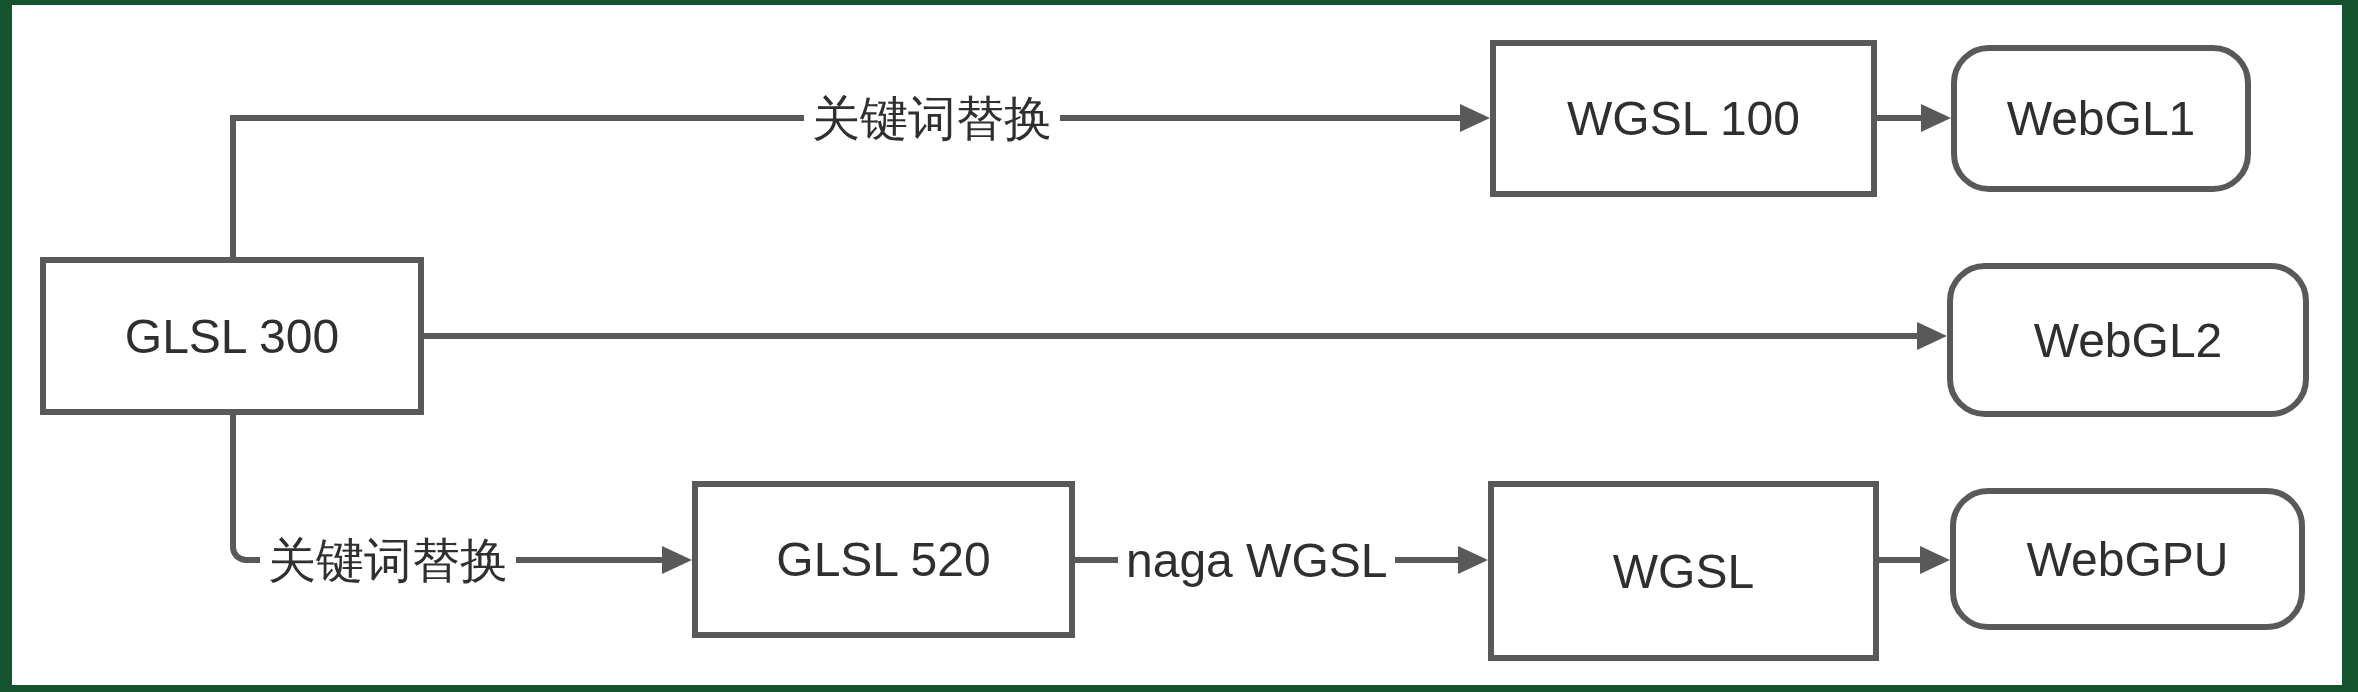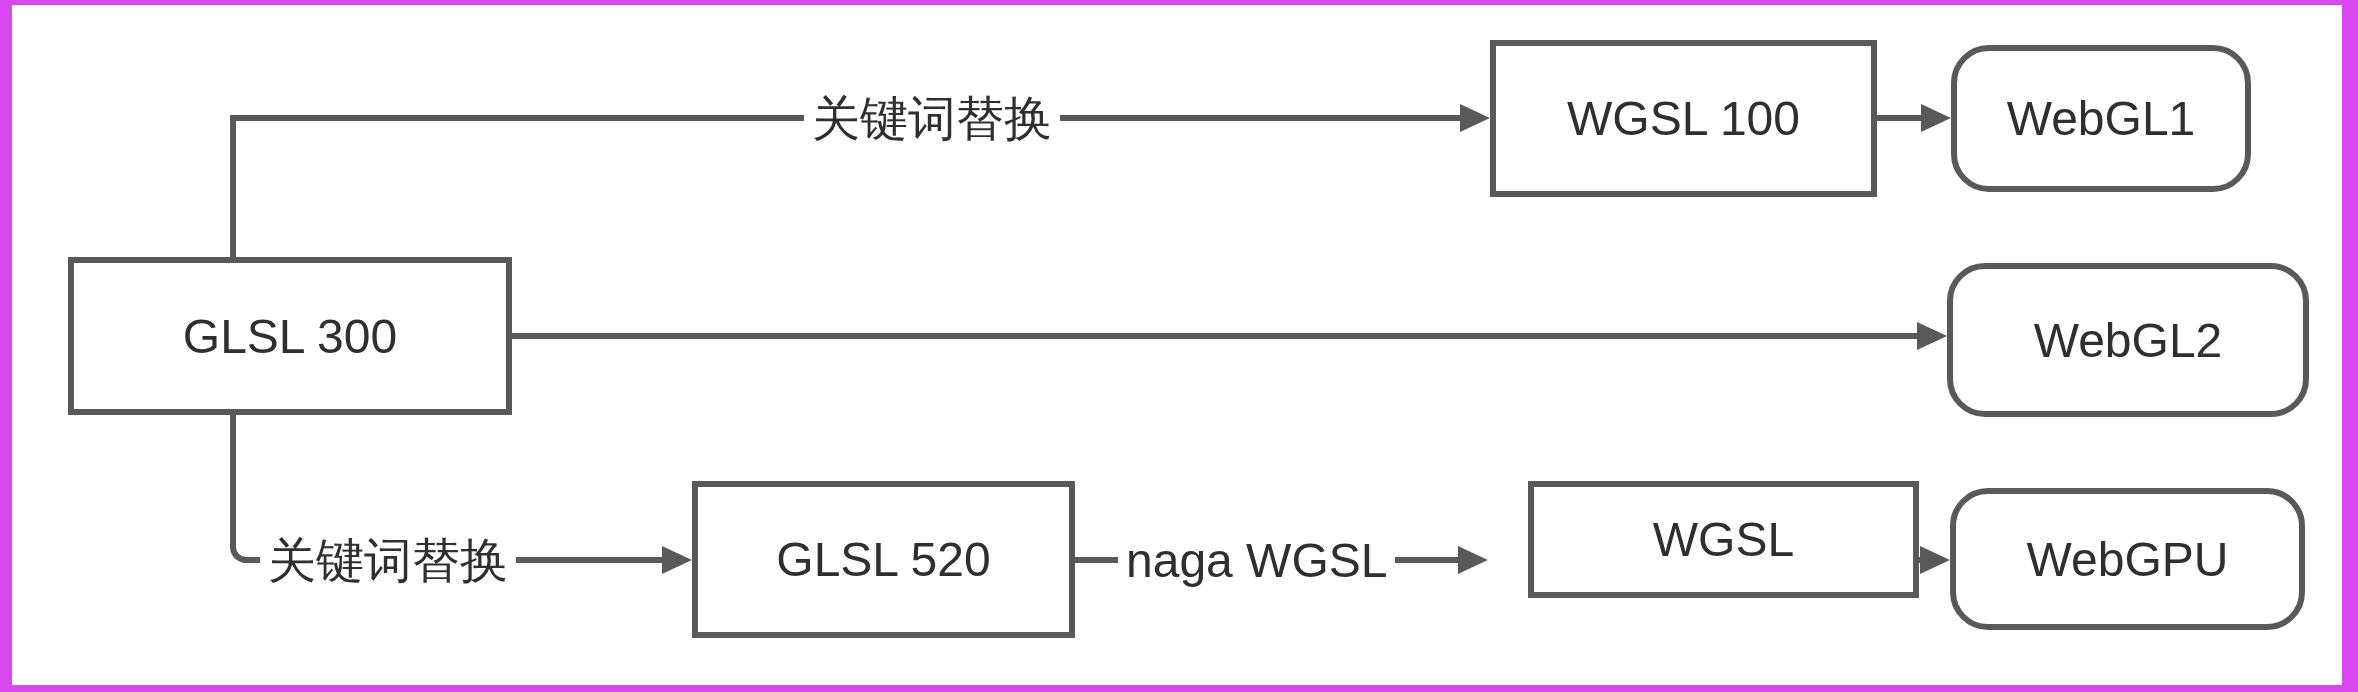--- a/index.html
+++ b/index.html
@@ -3,21 +3,21 @@
 <meta charset="utf-8">
 <style>
   * { box-sizing: border-box; margin: 0; padding: 0; }
   html, body { background: #000; }
   body { font-family: "Liberation Sans", "DejaVu Sans", sans-serif; }
 
   #frame {
     position: relative;
     width: 2358px;
     height: 692px;
-    background: #d946ef;
+    background: #14532d;
     overflow: hidden;
   }
   #canvas {
     position: absolute;
     left: 12px; top: 5px;
     width: 2330px; height: 680px;
     background: #ffffff;
   }
 
   
@@ -27,26 +27,26 @@
     border: 6px solid #595959;
     display: flex;
     align-items: center;
     justify-content: center;
     font-size: 48px;
     color: #2f2f2f;
     white-space: nowrap;
   }
   .node.rounded { border-radius: 38px; }
 
-  #n-glsl300 { left: 28px;   top: 252px; width: 444px; height: 158px; margin-left: 28px; }
+  #n-glsl300 { left: 28px;   top: 252px; width: 384px; height: 158px; }
   #n-glsl100 { left: 1478px; top: 35px;  width: 387px; height: 157px; }
   #n-webgl1  { left: 1939px; top: 40px;  width: 300px; height: 147px; }
   #n-webgl2  { left: 1935px; top: 258px; width: 362px; height: 154px; }
   #n-glsl440 { left: 680px;  top: 476px; width: 383px; height: 157px; }
-  #n-wgsl    { left: 1476px; top: 476px; width: 391px; height: 117px; margin-left: 40px; }
+  #n-wgsl    { left: 1476px; top: 476px; width: 391px; height: 180px; }
   #n-webgpu  { left: 1938px; top: 483px; width: 355px; height: 142px; }
 
   
   .hline { position: absolute; height: 6px; background: #595959; }
   .arrow {
     position: absolute;
     width: 0; height: 0;
     border-top: 14px solid transparent;
     border-bottom: 14px solid transparent;
     border-left: 30px solid #595959;

